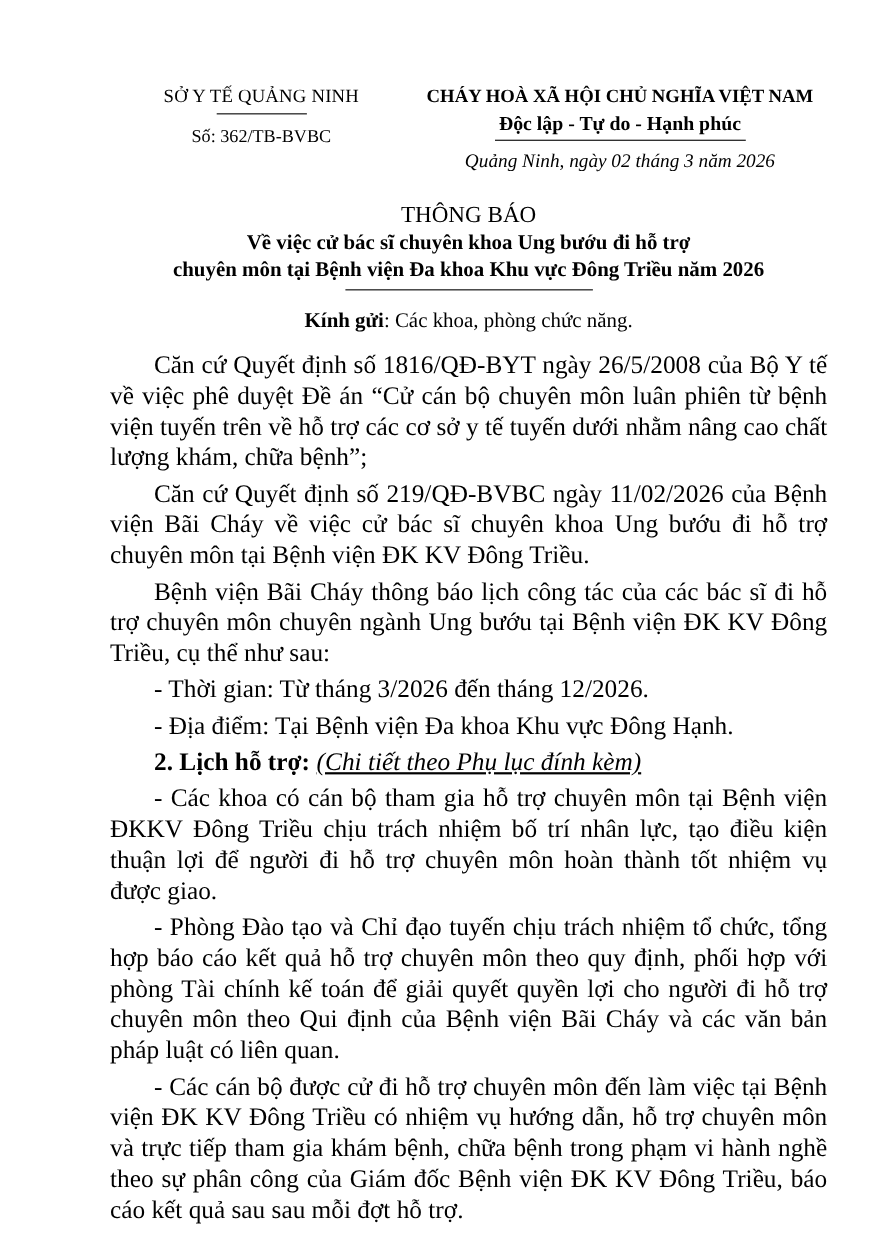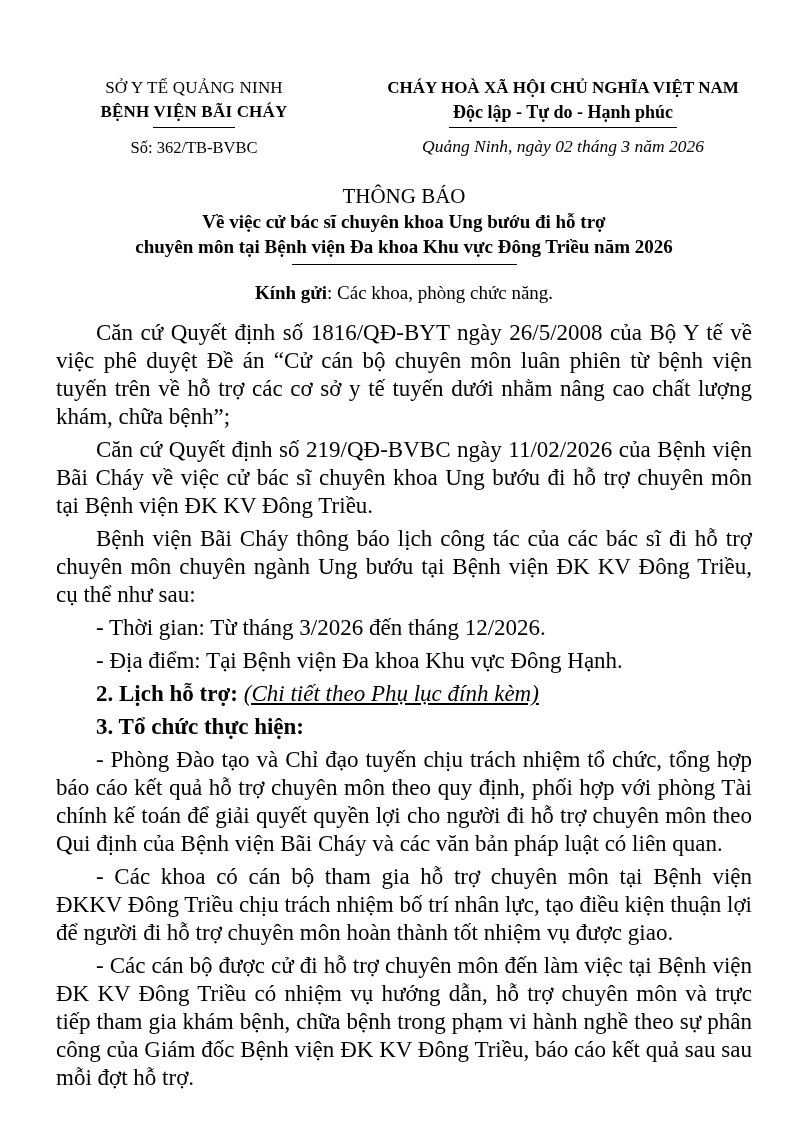--- a/index.html
+++ b/index.html
@@ -6,21 +6,21 @@
   html, body { background: #ffffff; }
   body {
     width: 800px; height: 1131px;
     font-family: "Liberation Serif", "DejaVu Serif", serif;
     color: #000;
     position: relative;
     overflow: hidden;
   }
   .page {
     width: 800px; height: 1131px;
-    padding: 76px 48px 0 56px;
+    padding: 76px 48px 0 100px;
   }
 
   
   .hdr { display: flex; justify-content: space-between; align-items: flex-start; }
   .hdr-left  { width: 276px; text-align: center; }
   .hdr-right { width: 378px; text-align: center; }
   .hdr-line1 { font-size: 17px; line-height: 24px; letter-spacing: .2px; }
   .hdr-line2 { font-size: 17px; line-height: 24px; font-weight: bold; letter-spacing: .2px; }
   .hdr-rule  { width: 82px; border-top: 1.6px solid #000; margin: 3px auto 0; }
   .doc-number { font-size: 16.5px; margin-top: 10px; }
@@ -60,21 +60,20 @@
   }
 </style>
 </head>
 <body>
 
 <div class="page">
 
   <div class="hdr">
     <div class="hdr-left">
       <div class="hdr-line1">SỞ Y TẾ QUẢNG NINH</div>
-      <div class="hdr-line2">BỆNH VIỆN BÃI CHÁY</div>
       <div class="hdr-rule"></div>
       <div class="doc-number">Số: 362/TB-BVBC</div>
     </div>
     <div class="hdr-right">
       <div class="nat-line1">CHÁY HOÀ XÃ HỘI CHỦ NGHĨA VIỆT NAM</div>
       <div>
         <span class="nat-motto">Độc lập - Tự do - Hạnh phúc</span>
       </div>
       <div class="nat-date">Quảng Ninh, ngày 02 tháng 3 năm 2026</div>
     </div>
@@ -96,19 +95,18 @@
     <p class="para">Căn cứ Quyết định số 219/QĐ-BVBC ngày 11/02/2026 của Bệnh viện Bãi Cháy về việc cử bác sĩ chuyên khoa Ung bướu đi hỗ trợ chuyên môn tại Bệnh viện ĐK KV Đông Triều.</p>
     <p class="para">Bệnh viện Bãi Cháy thông báo lịch công tác của các bác sĩ đi hỗ trợ chuyên môn chuyên ngành Ung bướu tại Bệnh viện ĐK KV Đông Triều, cụ thể như sau:</p>
 
     <p class="item">- Thời gian: Từ tháng 3/2026 đến tháng 12/2026.</p>
     <p class="item">- Địa điểm: Tại Bệnh viện Đa khoa Khu vực Đông Hạnh.</p>
 
     <p class="heading">
       <span>2. Lịch hỗ trợ:</span><span class="note">(Chi tiết theo Phụ lục đính kèm)</span>
     </p>
 
-    <p class="heading">3. Tổ chức thực hiện:</p>
+    <p class="para">- Các khoa có cán bộ tham gia hỗ trợ chuyên môn tại Bệnh viện ĐKKV Đông Triều chịu trách nhiệm bố trí nhân lực, tạo điều kiện thuận lợi để người đi hỗ trợ chuyên môn hoàn thành tốt nhiệm vụ được giao.</p>
     <p class="para">- Phòng Đào tạo và Chỉ đạo tuyến chịu trách nhiệm tổ chức, tổng hợp báo cáo kết quả hỗ trợ chuyên môn theo quy định, phối hợp với phòng Tài chính kế toán để giải quyết quyền lợi cho người đi hỗ trợ chuyên môn theo Qui định của Bệnh viện Bãi Cháy và các văn bản pháp luật có liên quan.</p>
-    <p class="para">- Các khoa có cán bộ tham gia hỗ trợ chuyên môn tại Bệnh viện ĐKKV Đông Triều chịu trách nhiệm bố trí nhân lực, tạo điều kiện thuận lợi để người đi hỗ trợ chuyên môn hoàn thành tốt nhiệm vụ được giao.</p>
     <p class="para">- Các cán bộ được cử đi hỗ trợ chuyên môn đến làm việc tại Bệnh viện ĐK KV Đông Triều có nhiệm vụ hướng dẫn, hỗ trợ chuyên môn và trực tiếp tham gia khám bệnh, chữa bệnh trong phạm vi hành nghề theo sự phân công của Giám đốc Bệnh viện ĐK KV Đông Triều, báo cáo kết quả sau sau mỗi đợt hỗ trợ.</p>
   </div>
 
 </div>
 
 </body></html>

